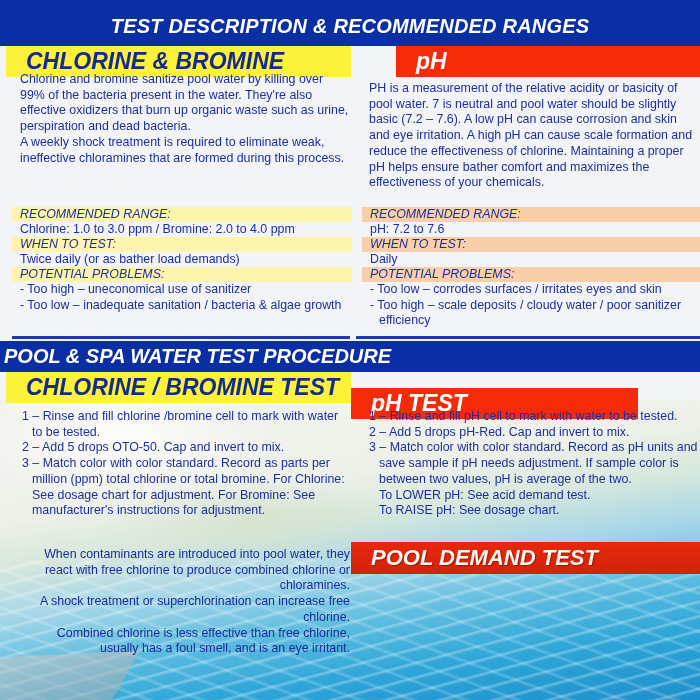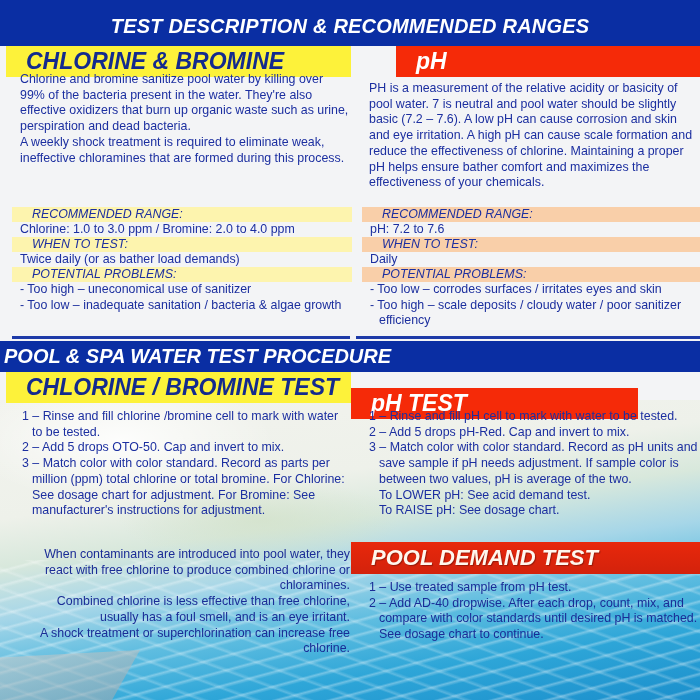--- a/index.html
+++ b/index.html
@@ -61,21 +61,21 @@
   }
 
   .text-block { position: absolute; font-size: 12.4px; line-height: 15.7px; color: #1c2fa0; }
   .desc-cl { left: 20px; top: 72px; width: 330px; }
   .desc-ph { left: 369px; top: 81px; width: 330px; }
 
   .ranges { position: absolute; width: 340px; }
   .ranges-cl { left: 12px; top: 207px; }
   .ranges-ph { left: 362px; top: 207px; }
   .rlabel {
-    font-style: italic; font-size: 12.4px; line-height: 14.6px; padding-left: 20px;
+    font-style: italic; font-size: 12.4px; line-height: 14.6px; padding-left: 8px;
     color: #1c2fa0;
   }
   .ranges-cl .rlabel { background: #fdf4ae; }
   .ranges-ph .rlabel { background: #f9cfa9; }
   .rvalue { font-size: 12.4px; line-height: 15.6px; padding-left: 8px; color: #1c2fa0; }
   .problems { list-style: none; padding-left: 8px; }
   .problems li { font-size: 12.4px; line-height: 15.6px; padding-left: 9px; text-indent: -9px; }
 
   .rule {
     position: absolute; top: 336px; height: 3px; background: #1d3aa8;
@@ -154,22 +154,18 @@
   <ul class="steps steps-ph">
     <li>1 – Rinse and fill pH cell to mark with water to be tested.</li>
     <li>2 – Add 5 drops pH-Red. Cap and invert to mix.</li>
     <li>3 – Match color with color standard. Record as pH units and save sample if pH needs adjustment. If sample color is between two values, pH is average of the two.</li>
     <li style="padding-left:10px;text-indent:0;">To LOWER pH: See acid demand test.</li>
     <li style="padding-left:10px;text-indent:0;">To RAISE pH: See dosage chart.</li>
   </ul>
 
   <div class="text-block contam">
     <p>When contaminants are introduced into pool water, they react with free chlorine to produce combined chlorine or chloramines.</p>
+    <p>A shock treatment or superchlorination can increase free chlorine.</p>
     <p>Combined chlorine is less effective than free chlorine, usually has a foul smell, and is an eye irritant.</p>
-    <p>A shock treatment or superchlorination can increase free chlorine.</p>
   </div>
 
   <div class="hdr hdr-acid">POOL DEMAND TEST</div>
-  <ul class="steps steps-acid">
-    <li>1 – Use treated sample from pH test.</li>
-    <li>2 – Add AD-40 dropwise. After each drop, count, mix, and compare with color standards until desired pH is matched. See dosage chart to continue.</li>
-  </ul>
 </div>
 
 </body></html>

